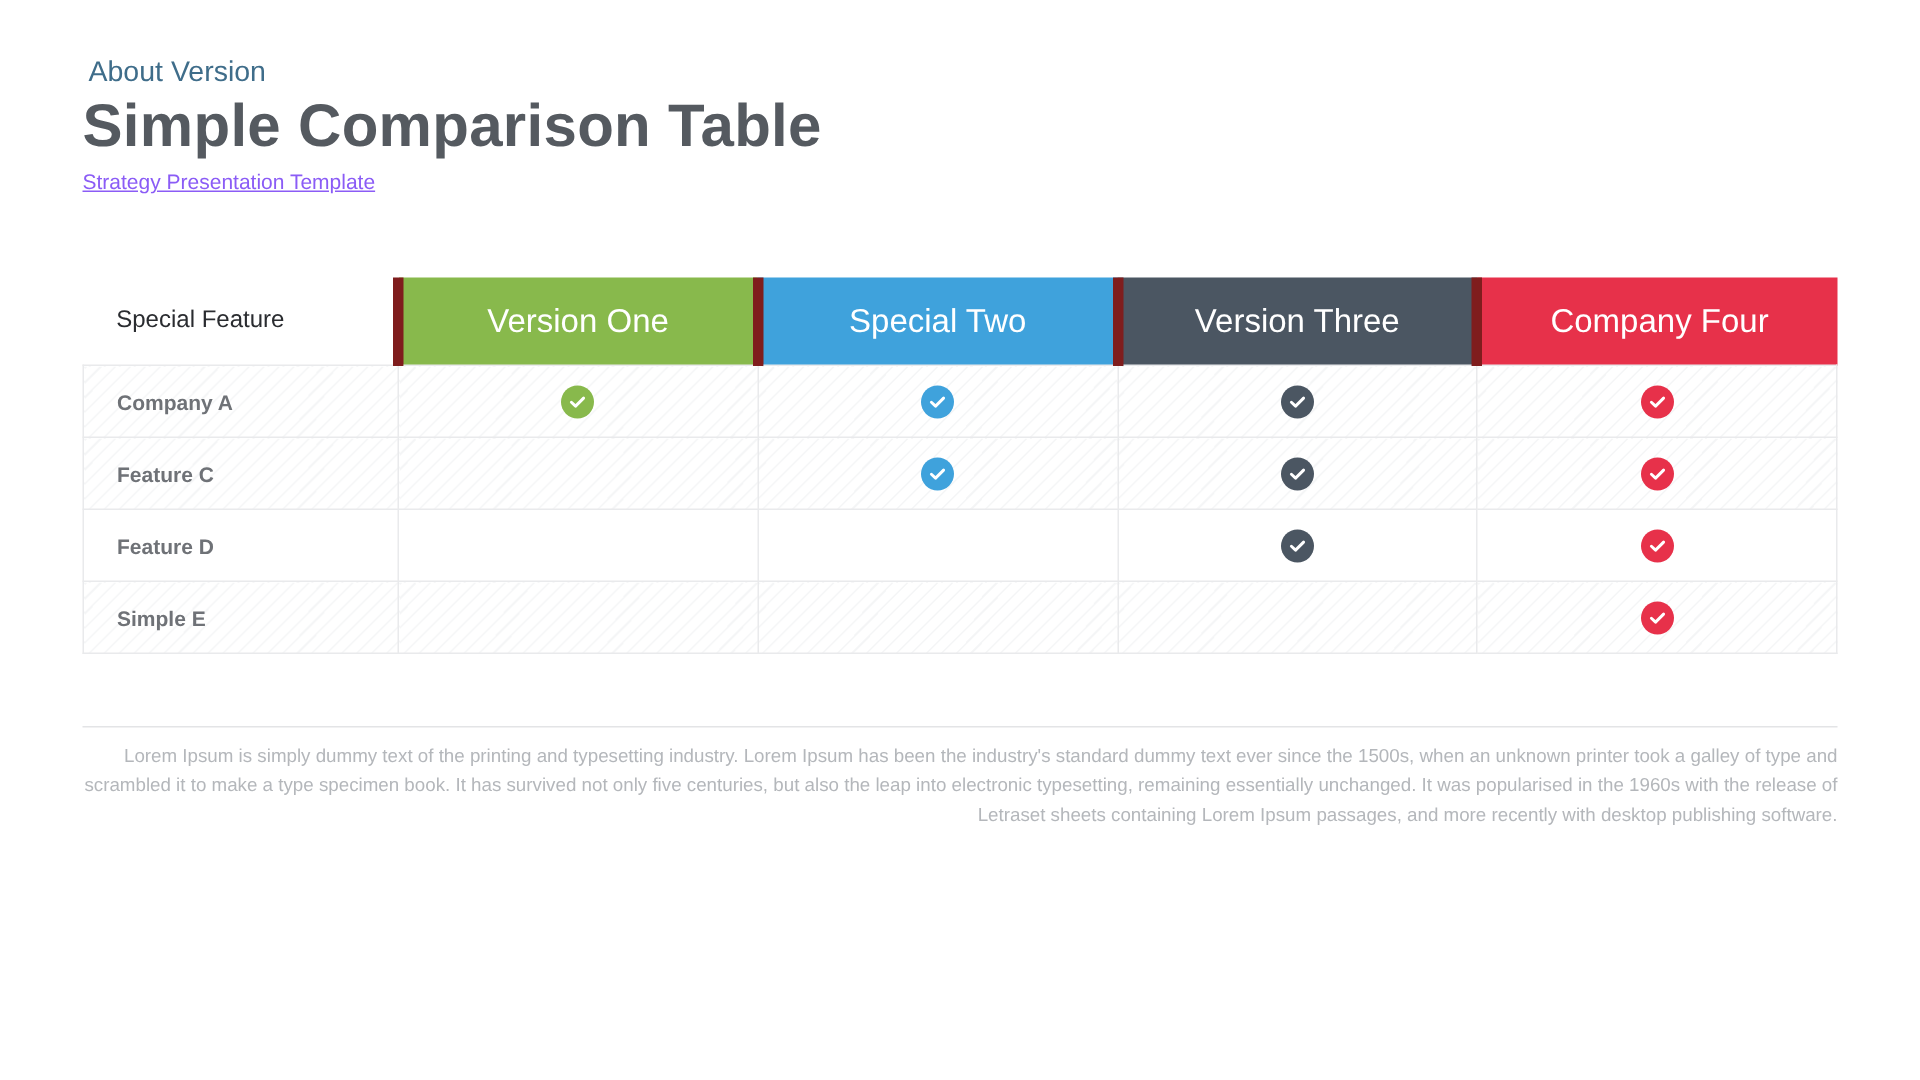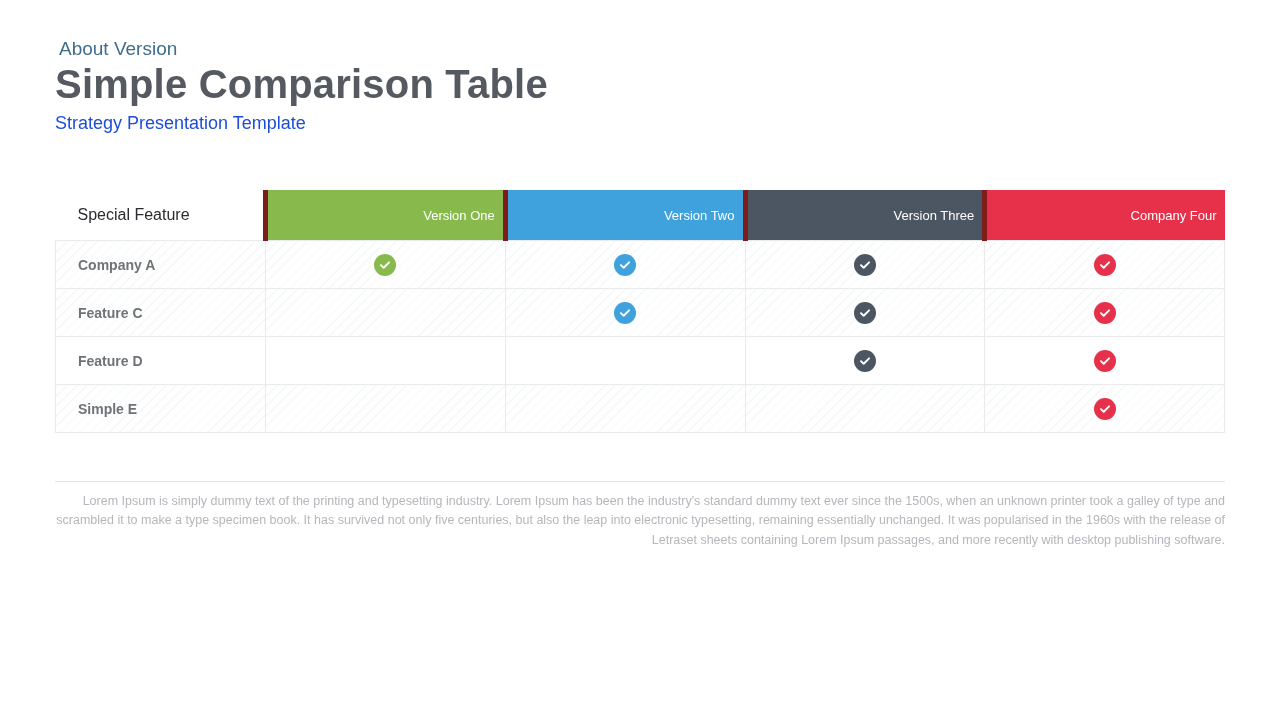--- a/index.html
+++ b/index.html
@@ -1,27 +1,27 @@
 <!DOCTYPE html>
 <html><head>
 <meta charset="utf-8">
 <style>
   * { box-sizing: border-box; margin: 0; padding: 0; }
   html, body { width: 1280px; height: 720px; background: #fff; font-family: Arial, Helvetica, sans-serif; }
   .slide { width: 1280px; height: 720px; position: relative; padding: 38px 55px 20px 55px; }
   .eyebrow { color: #3f6d8a; font-size: 19px; font-weight: 400; margin-bottom: 2px; margin-left: 4px; }
   .title { color: #555a60; font-size: 40px; font-weight: 700; letter-spacing: .2px; }
-  .subtitle { color: #1d4ed8; font-size: 18px; margin-top: 6px; }
+  .subtitle { color: #8b5cf6; font-size: 14px; margin-top: 6px; text-decoration: underline; }
   .table-wrap { margin-top: 56px; }
   table.cmp { width: 100%; border-collapse: collapse; table-layout: fixed; padding-left: 21px; }
   table.cmp col.lead { width: 210px; }
   table.cmp col.vcol { width: auto; }
   
   th.lead-h { background: #fff; color: #2a2c30; font-weight: 400; font-size: 16px; text-align: left; padding: 16px 16px 16px 22px; border: none; }
-  th.vh { color: #fff; font-weight: 400; font-size: 13px; padding: 16px 8px; text-align: right; border-left: 5px solid #7f1d1d; }
+  th.vh { color: #fff; font-weight: 400; font-size: 22px; padding: 16px 8px; text-align: center; border-left: 7px solid #7f1d1d; }
   .bg-green  { background: #88b94c; }
   .bg-blue   { background: #3fa2dc; }
   .bg-slate  { background: #4b5662; }
   .bg-red    { background: #e7314a; }
   
   td { border: 1px solid #e9eaec; height: 48px; }
   td.lead { color: #6f7277; font-size: 14px; font-weight: 700; padding-left: 22px; text-align: left; }
   td.cell { text-align: center; }
   
   tr.hatch td {
@@ -53,21 +53,21 @@
         <col class="lead">
         <col class="vcol">
           <col class="vcol">
           <col class="vcol">
           <col class="vcol">
       </colgroup>
       <thead>
         <tr>
           <th class="lead-h">Special Feature</th>
           <th class="vh bg-green">Version One</th>
-          <th class="vh bg-blue">Version Two</th>
+          <th class="vh bg-blue">Special Two</th>
           <th class="vh bg-slate">Version Three</th>
           <th class="vh bg-red">Company Four</th>
         </tr>
       </thead>
       <tbody>
           <tr class="hatch">
             <td class="lead">Company A</td>
             <td class="cell"><span class="chk chk-green"><svg viewBox="0 0 16 16">
                   <path d="M3 8.2 L6.4 11.4 L13 4.8" fill="none" stroke="#fff" stroke-width="2.4" stroke-linecap="round" stroke-linejoin="round"></path>
                 </svg></span></td>

